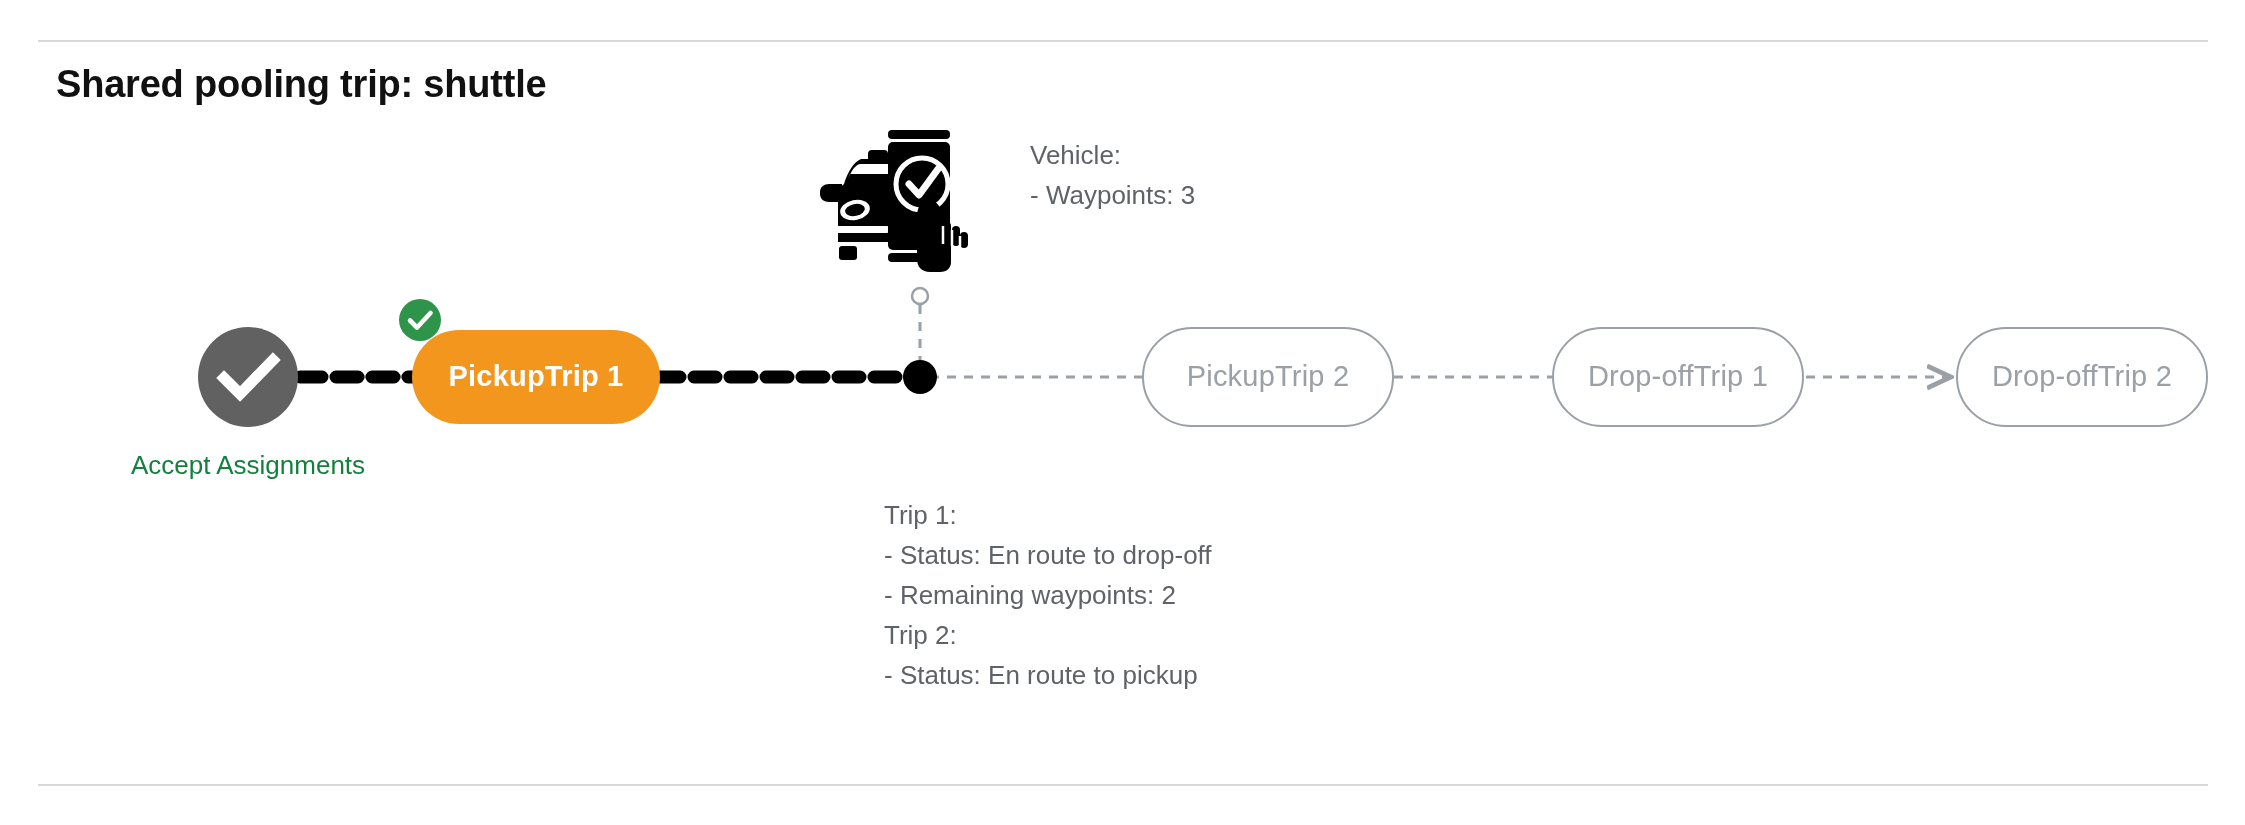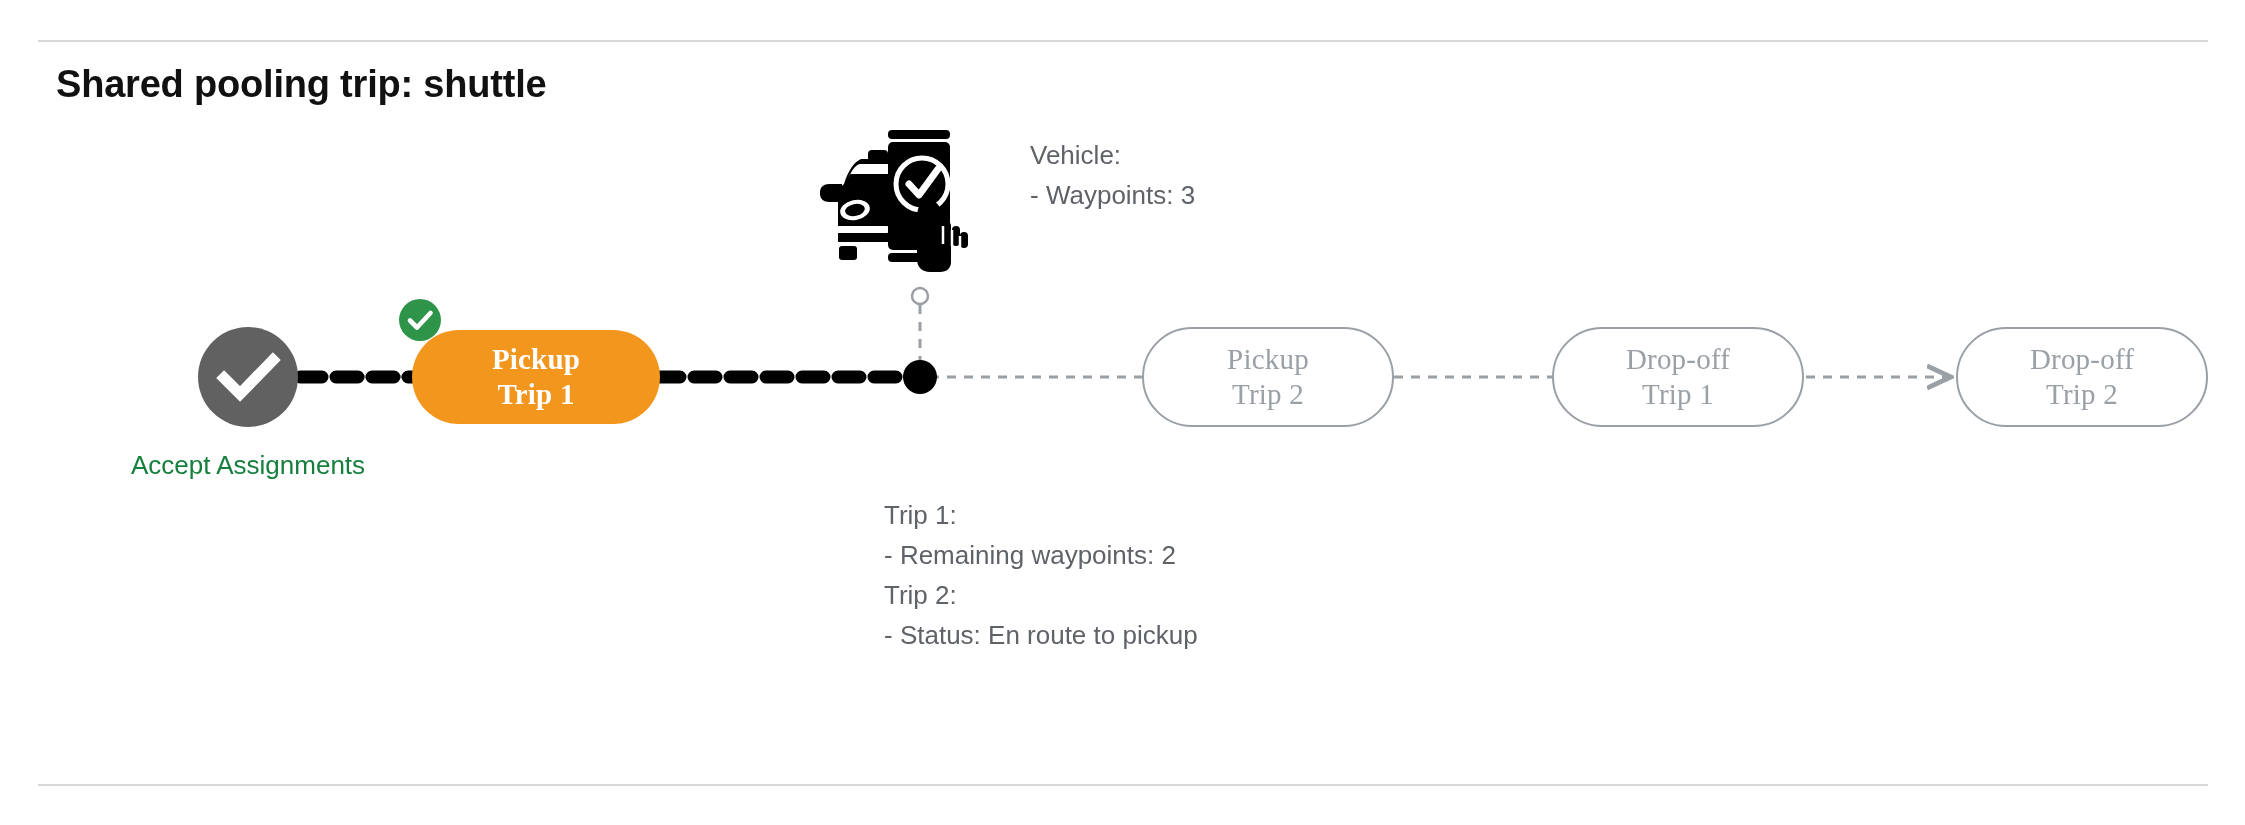--- a/index.html
+++ b/index.html
@@ -74,28 +74,27 @@
     text-align: center;
     font-size: 26px;
     line-height: 41px;
     color: #15803d;
   }
 
   
   .pill {
     position: absolute;
     display: flex;
-    flex-direction: column;
+    flex-direction: row;
     align-items: center;
     justify-content: center;
     border-radius: 999px;
     box-sizing: border-box;
     text-align: center;
     line-height: 1.22;
-    font-family: Liberation Serif, serif;
   }
   .pill .line { display: block; white-space: nowrap; }
 
   .pill.active {
     background: #f3961e;
     color: #ffffff;
     font-size: 29px;
     font-weight: bold;
     letter-spacing: 0.2px;
   }
@@ -267,18 +266,19 @@
     </g>
   </svg>
 
   <div id="vehicle-info" class="info-block">
     <span class="row"><span class="hdr">Vehicle</span><span>:</span></span>
     <span class="row">- Waypoints: 3</span>
   </div>
 
   <div id="trip-info" class="info-block">
     <span class="row"><span class="hdr">Trip 1</span><span>:</span></span>
+    <span class="row">- Status:  En route to drop-off</span>
     <span class="row">- Remaining waypoints: 2</span>
     <span class="row"><span class="hdr">Trip 2</span><span>:</span></span>
     <span class="row">- Status:  En route to pickup</span>
   </div>
 
 </div>
 
 </body></html>

